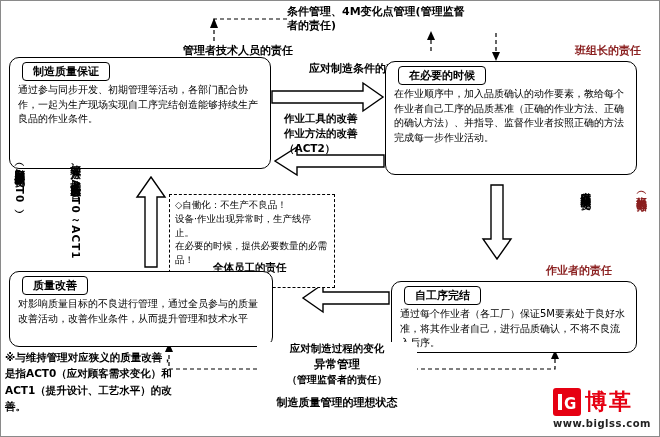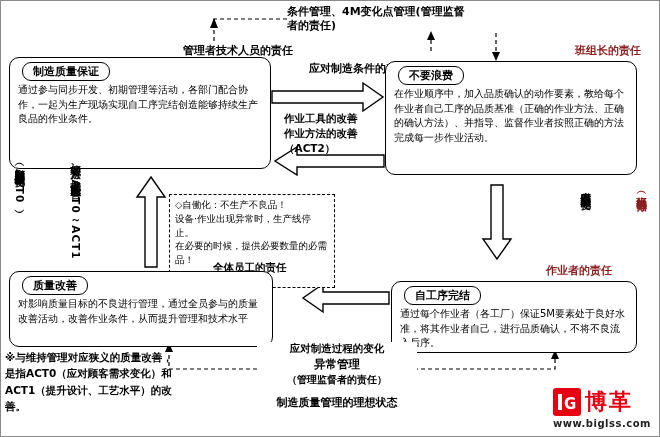--- a/index.html
+++ b/index.html
@@ -1,21 +1,21 @@
 <!DOCTYPE html>
 <html><head>
 <meta charset="utf-8">
 <style>
   html,body{margin:0;padding:0;background:#fff;}
   body{font-family:"DejaVu Sans","Liberation Sans",sans-serif;color:#000;}
   .canvas{position:relative;width:658px;height:435px;border:1px solid #8a8a8a;background:#fff;overflow:hidden;}
   .overlay{position:absolute;left:0;top:0;width:658px;height:435px;}
   .abs{position:absolute;}
   .rbox{position:absolute;border:1.5px solid #000;border-radius:10px;background:#fff;}
-  .rbox .pill{display:inline-block;border:1px solid #000;border-radius:9px;padding:1px 10px;font-weight:bold;font-size:11px;margin:4px 0 2px 12px;background:#fff;}
+  .rbox .pill{display:inline-block;border:1px solid #000;border-radius:4px;padding:1px 10px;font-weight:bold;font-size:11px;margin:4px 0 2px 12px;background:#fff;}
   .rbox .body{font-size:10px;line-height:1.45;padding:0 8px 2px 8px;}
   .bold{font-weight:bold;}
   .red{color:#8a1f1f;}
   .vtext{writing-mode:vertical-rl;text-orientation:mixed;letter-spacing:1px;font-size:10.5px;font-weight:bold;line-height:1.35;}
   .dashedbox{position:absolute;border:1px dashed #000;background:#fff;font-size:9.5px;line-height:1.45;padding:3px 5px;}
   .centerblk{text-align:center;background:#fff;}
   .logo-row{display:flex;align-items:center;gap:4px;}
   .brand{font-size:22px;font-weight:bold;color:#e60012;letter-spacing:2px;}
   .url{font-size:10px;font-weight:bold;color:#222;letter-spacing:.5px;text-align:left;margin-top:1px;}
 </style>
@@ -54,21 +54,21 @@
   <div class="abs bold" style="left:308px;top:36px;font-size:11px;margin-top:24px;">应对制造条件的变化</div>
   <div class="abs bold" style="left:182px;top:42px;font-size:11px;">管理者技术人员的责任</div>
   <div class="abs bold red" style="left:574px;top:42px;font-size:11px;">班组长的责任</div>
 
   <div class="rbox" style="left:8px;top:56px;width:260px;height:110px;">
     <div class="pill">制造质量保证</div>
     <div class="body">通过参与同步开发、初期管理等活动，各部门配合协作，一起为生产现场实现自工序完结创造能够持续生产良品的作业条件。</div>
   </div>
 
   <div class="rbox" style="left:384px;top:60px;width:250px;height:112px;">
-    <div class="pill">不要浪费</div>
+    <div class="pill">在必要的时候</div>
     <div class="body">在作业顺序中，加入品质确认的动作要素，教给每个作业者自己工序的品质基准（正确的作业方法、正确的确认方法）、并指导、监督作业者按照正确的方法完成每一步作业活动。</div>
   </div>
 
   <div class="abs bold" style="left:283px;top:110px;width:106px;font-size:10.5px;line-height:1.42;">
     <div>作业工具的改善</div>
     <div>作业方法的改善</div>
     <div>（ACT2）</div>
   </div>
 
   <div class="abs vtext" style="left:12px;top:158px;height:112px;">（应对顾客需求的变化ACT0）</div>

